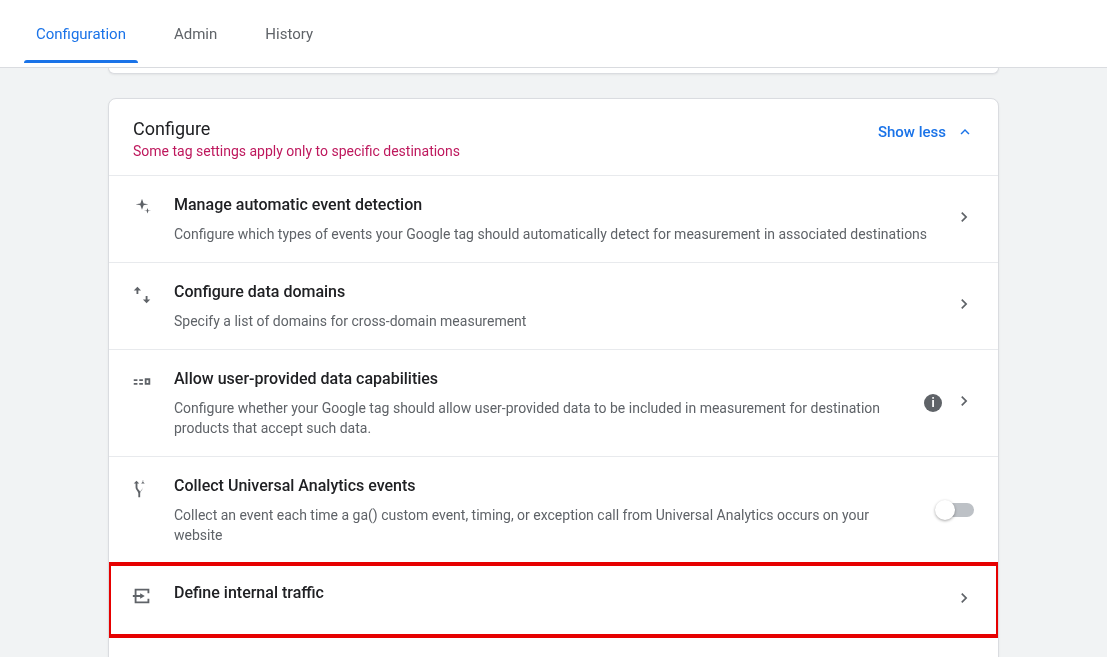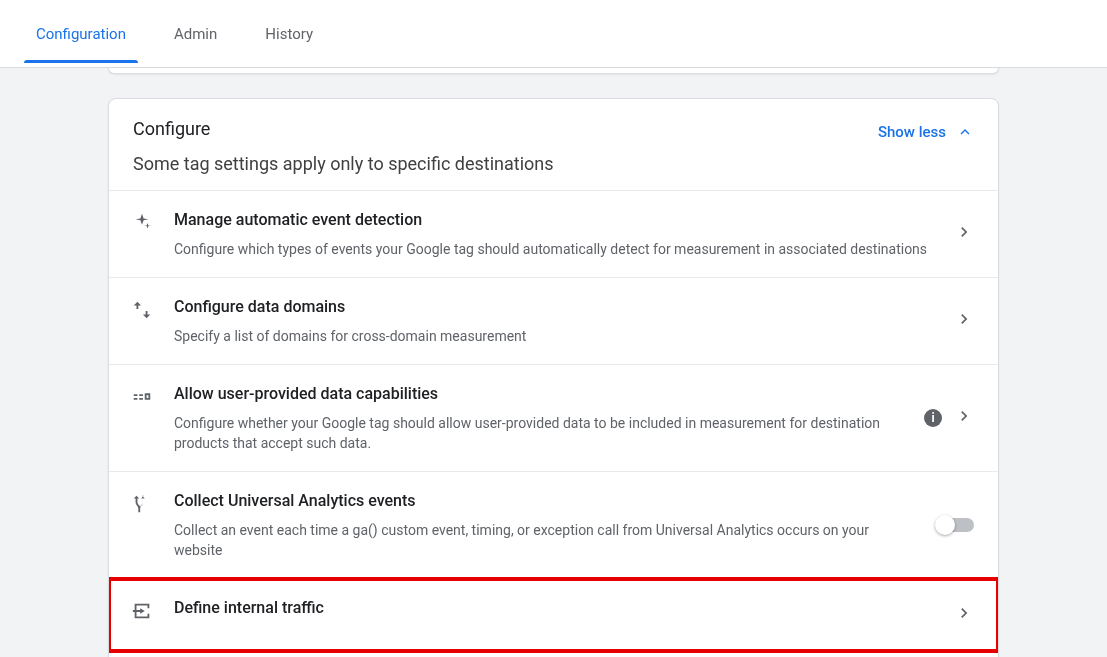--- a/index.html
+++ b/index.html
@@ -10,21 +10,21 @@
     .tab.active { color: #1a73e8; }
     .tab.active::after { content: ''; position: absolute; bottom: 0; left: 12px; right: 12px; height: 3px; background: #1a73e8; border-radius: 3px 3px 0 0; }
     
     .page-bg { background: #f1f3f4; padding-top: 0; min-height: 599px; }
     .topcard-shim { margin: 0 108px 24px 108px; height: 6px; background: #fff; border: 1px solid #dadce0; border-top: none; border-radius: 0 0 8px 8px; box-shadow: 0 1px 2px rgba(60,64,67,.08); }
     
     .card { margin: 0 108px; background: #fff; border: 1px solid #dadce0; border-radius: 8px; box-shadow: 0 1px 2px rgba(60,64,67,.08); overflow: hidden; }
     
     .section-header { display: flex; justify-content: space-between; align-items: flex-start; padding: 18px 24px 16px 24px; border-bottom: 1px solid #e8eaed; }
     .section-title { font-size: 18px; color: #202124; font-weight: 400; line-height: 24px; }
-    .section-subtitle { font-size: 18px; color: #404040; margin-top: 12px; }
+    .section-subtitle { font-size: 14px; color: #be185d; margin-top: 2px; }
     .showless { display: flex; align-items: flex-start; gap: 10px; color: #1a73e8; font-size: 15px; cursor: pointer; margin-top: 6px; font-weight: 500; }
     .showless svg { fill: #1a73e8; }
     
     .row { display: flex; align-items: flex-start; padding: 18px 24px 18px 21px; border-bottom: 1px solid #e8eaed; min-height: 72px; gap: 20px; }
     .row:last-child { border-bottom: none; }
     .row.highlighted { outline: 4px solid #e60000; outline-offset: -2px; }
     
     .row-icon { width: 24px; height: 24px; flex-shrink: 0; margin-top: 2px; display: flex; align-items: center; justify-content: center; color: #5f6368; }
     .row-icon svg { fill: #5f6368; }
     

